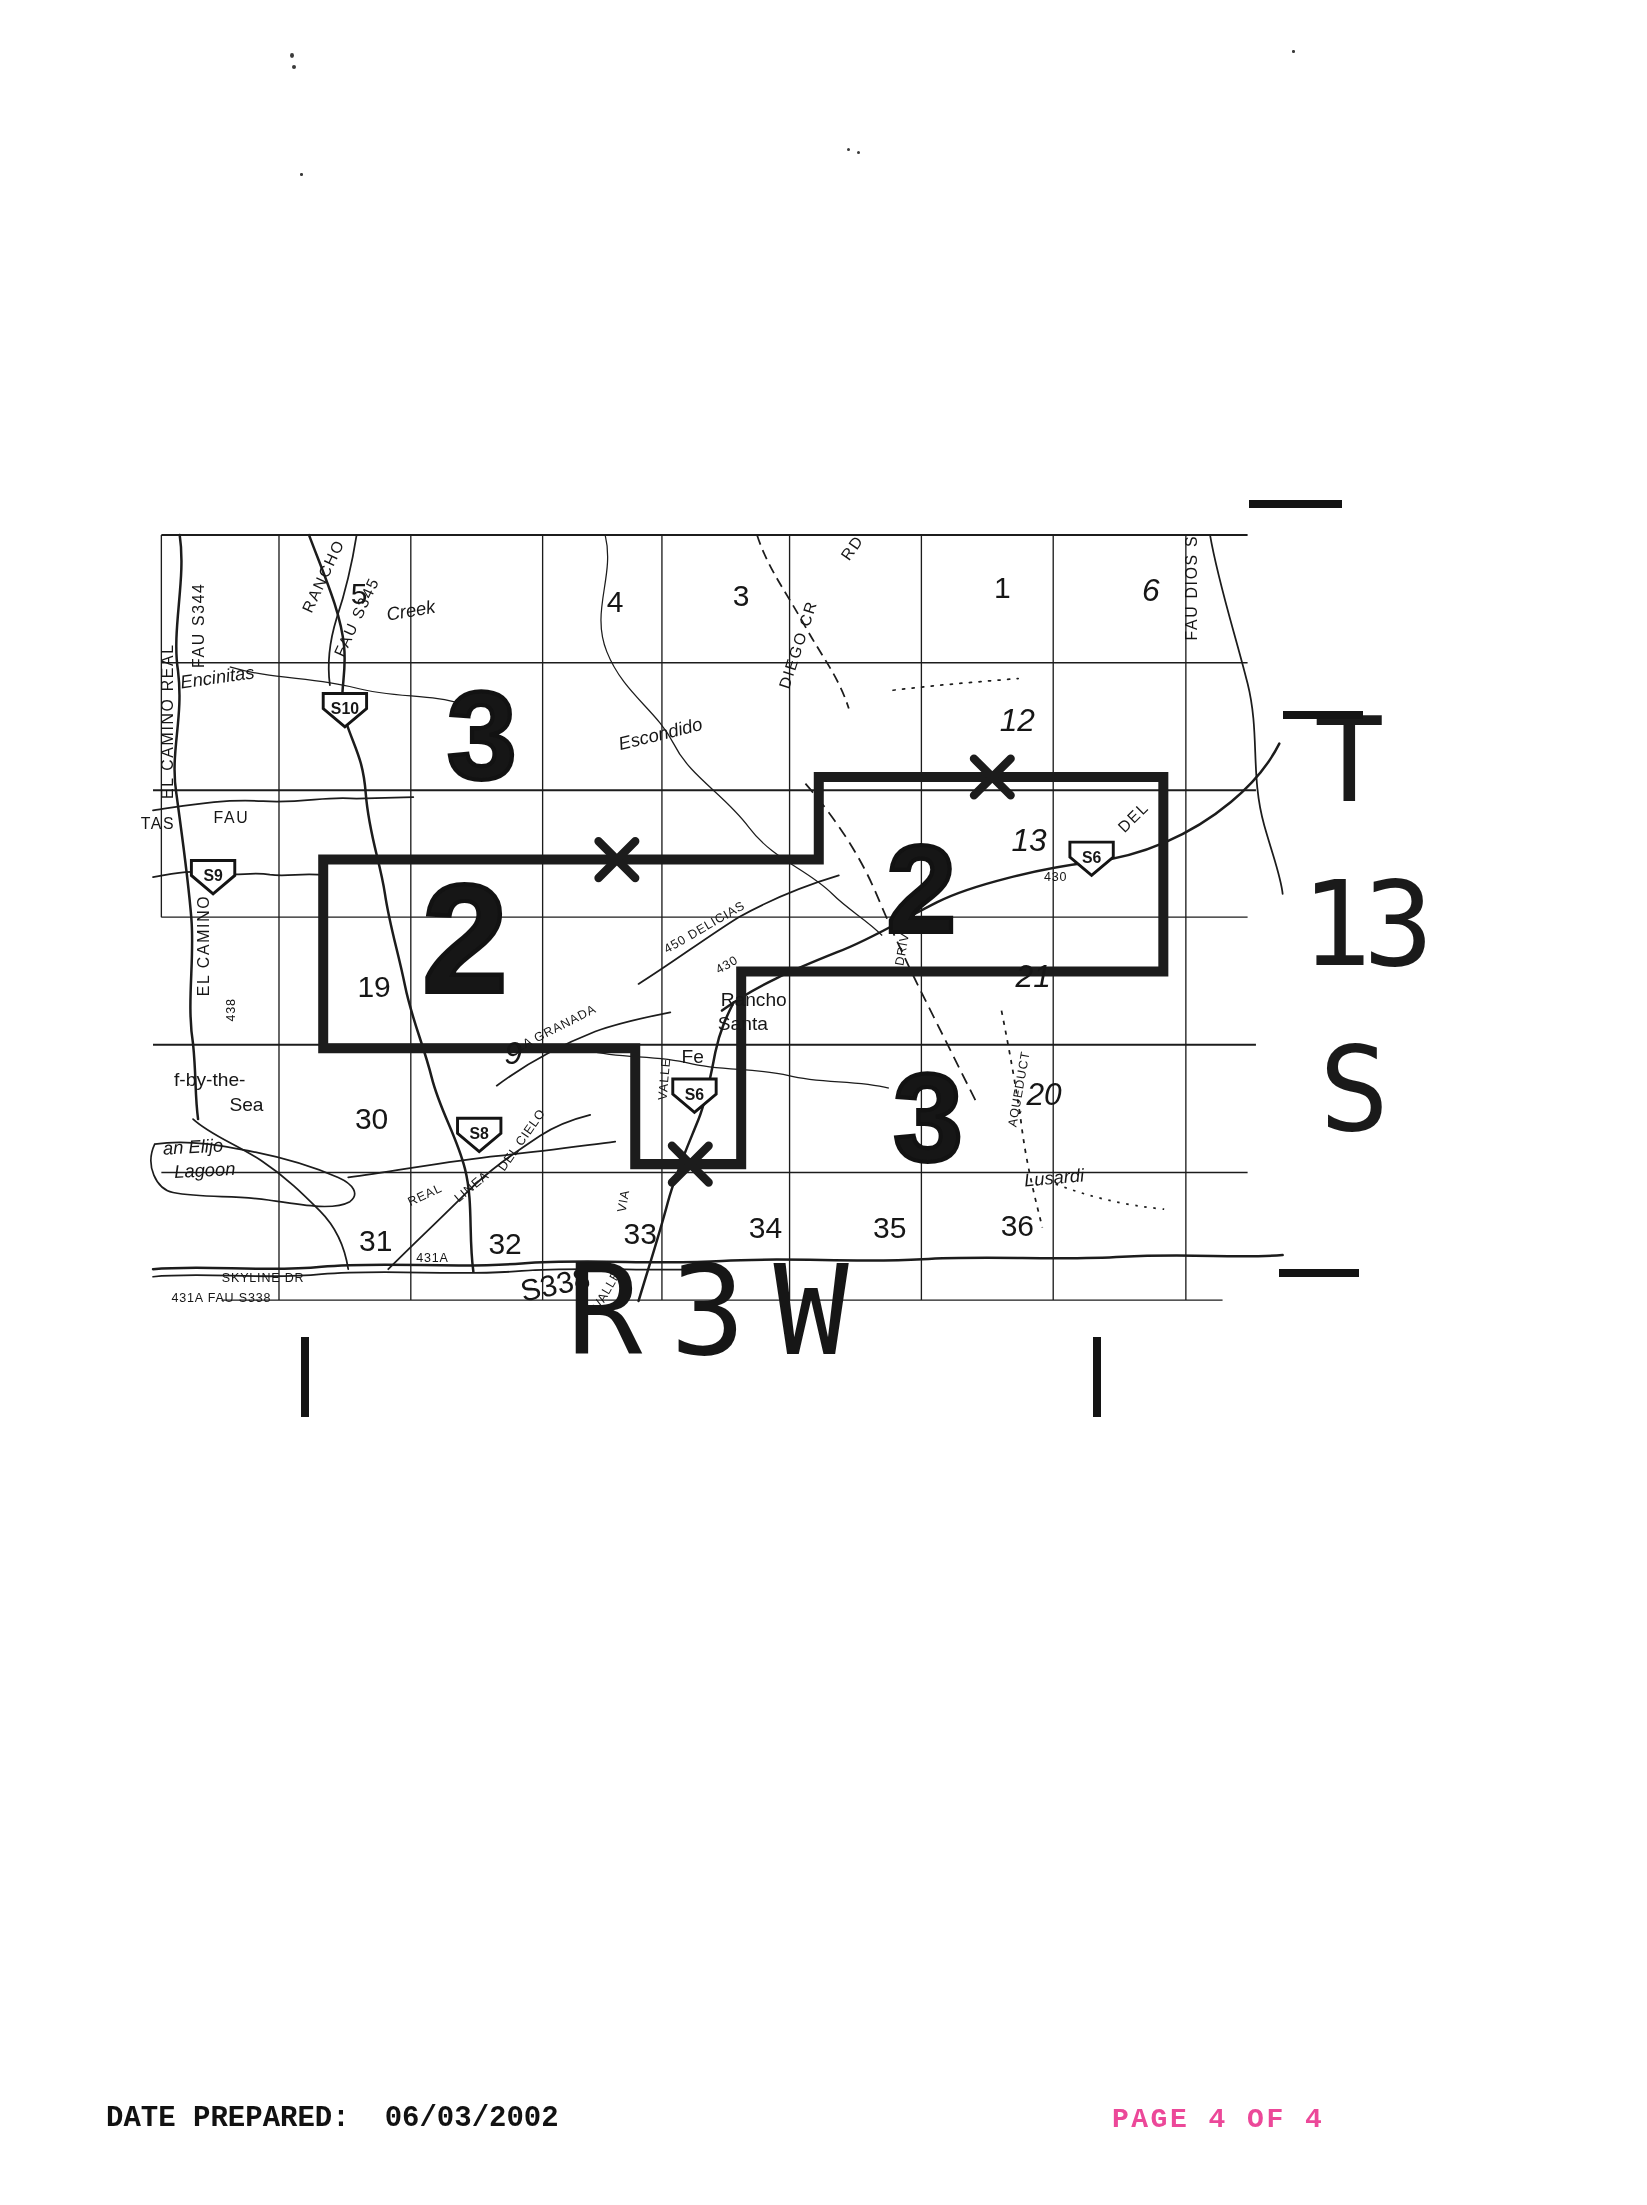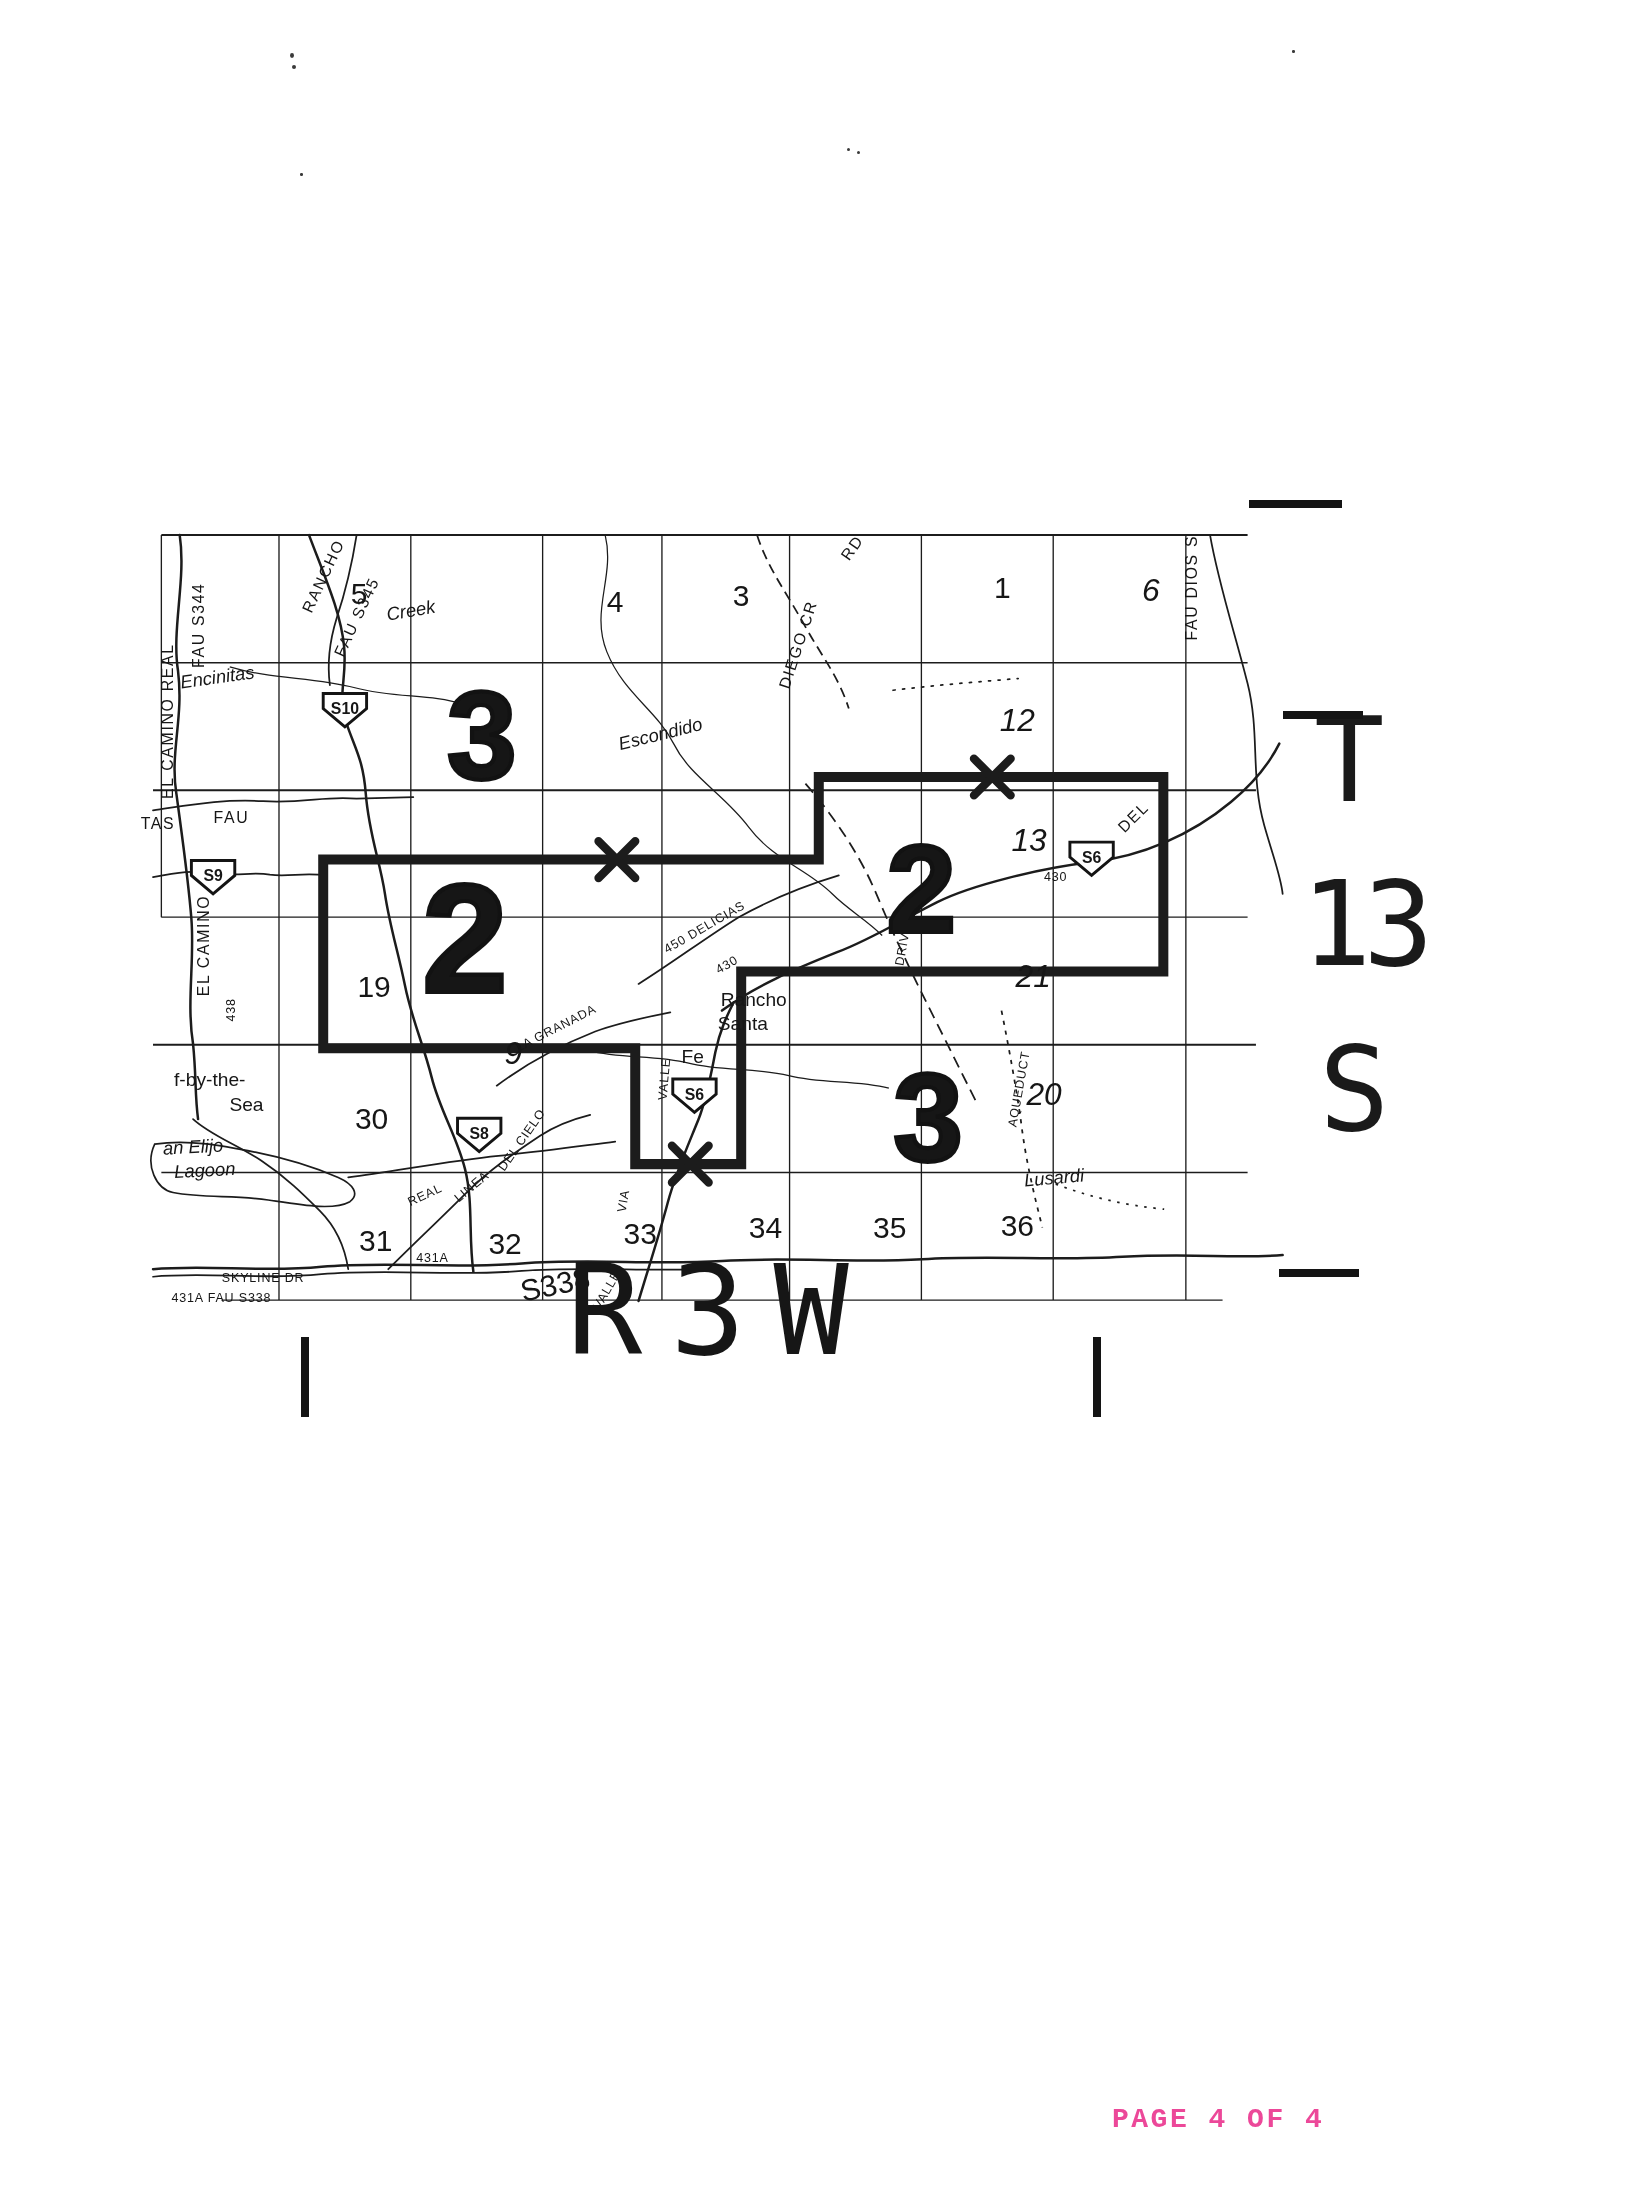--- a/index.html
+++ b/index.html
@@ -223,16 +223,19 @@
   <div class="tick" style="left:301px;  top:1337px; width:8.3px; height:80px;"></div>
   <div class="tick" style="left:1093px; top:1337px; width:8.3px; height:80px;"></div>
 
   <div class="speck" style="left:290px; top:53px; width:4.2px; height:5px;"></div>
   <div class="speck" style="left:292px; top:65px; width:4.2px; height:4.2px;"></div>
   <div class="speck" style="left:847px; top:148px; width:3.3px; height:3.3px;"></div>
   <div class="speck" style="left:857px; top:151px; width:3.3px; height:3.3px;"></div>
   <div class="speck" style="left:300px; top:173px; width:2.5px; height:2.5px;"></div>
   <div class="speck" style="left:1292px; top:50px; width:2.5px; height:2.5px;"></div>
 
+  <div class="footer-left">
+    <span>DATE PREPARED:</span><span class="date-value">06/03/2002</span>
+  </div>
   <div class="footer-right">PAGE 4 OF 4</div>
 
 </div>
 
 
 </body></html>

